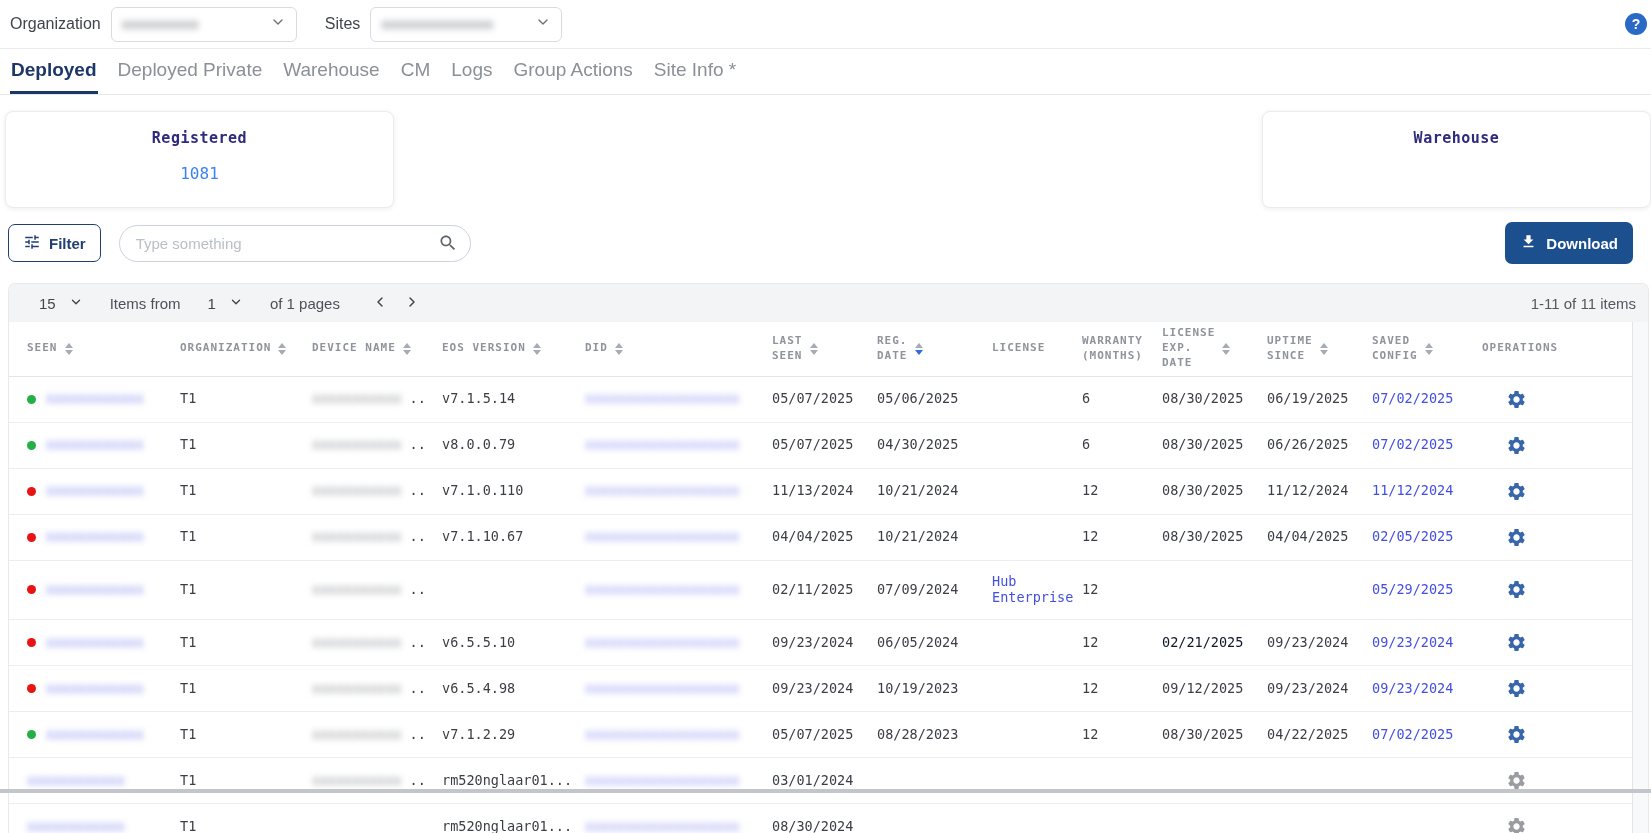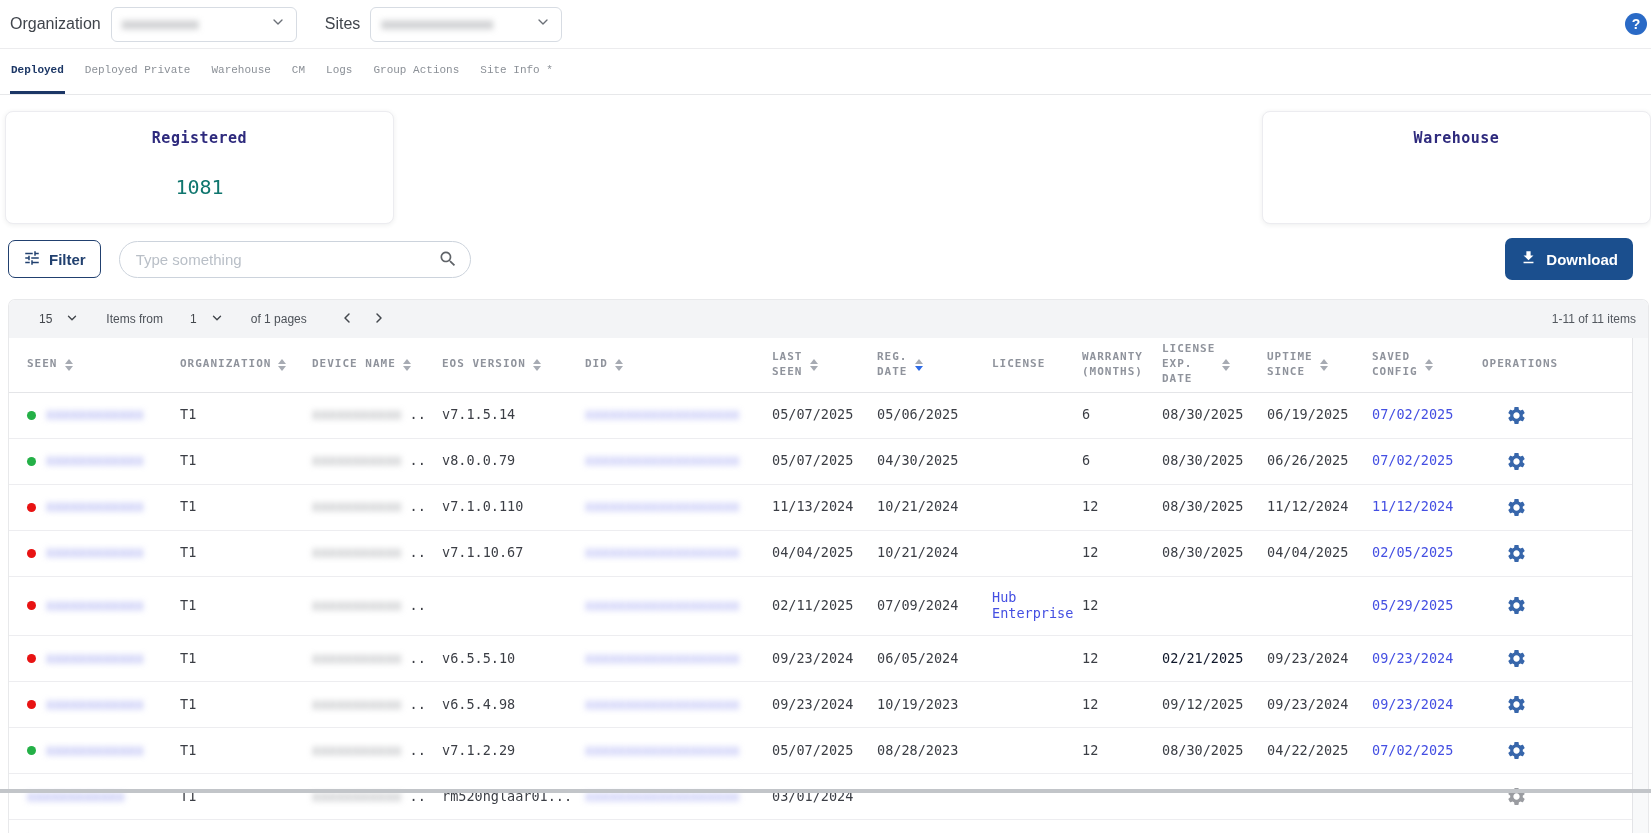--- a/index.html
+++ b/index.html
@@ -14,44 +14,44 @@
   .dd { width:186px; height:35px; border:1px solid #d7dce3; border-radius:6px; background:#fff;
         display:flex; align-items:center; justify-content:space-between; padding:0 10px; margin-left:10px; cursor:pointer; }
   .dd-sites { width:192px; }
   .dd-val { font-size:14px; color:#75787e; }
   .blur { filter:blur(3px); }
   .tb-sites { margin-left:28px; }
   .help { width:22px; height:22px; border-radius:50%; background:#2a6ac6; color:#fff; font-weight:bold; font-size:14px;
           display:flex; align-items:center; justify-content:center; margin-left:auto; margin-right:4px; cursor:pointer; }
   
   .tabs { display:flex; gap:19px; height:46px; padding:0 10px; border-bottom:1px solid #e7e8ea; }
-  .tab { display:flex; align-items:center; font-size:11px; color:#8b9097; padding:0 1px; border-bottom:3px solid transparent; cursor:pointer; white-space:nowrap;font-family:Liberation Mono, monospace; }
+  .tab { display:flex; align-items:center; font-size:19px; color:#8b9097; padding:0 1px; border-bottom:3px solid transparent; cursor:pointer; white-space:nowrap; }
   .tab.active { color:#1c3766; font-weight:bold; border-bottom-color:#1c3766; }
   
   .cards { display:flex; gap:52px; padding:16px 0 14px 5px;justify-content:space-between; }
   .card { width:389px; background:#fff; border:1px solid #ececf0; border-radius:8px;
           box-shadow:0 1px 5px rgba(60,64,67,.09); text-align:center; padding:17px 0 24px; }
   .card-title { font-family:"DejaVu Sans Mono", monospace; font-weight:bold; font-size:15px; color:#2e2a7d; letter-spacing:.5px; }
-  .card-value { margin-top:28px; font-family:"DejaVu Sans Mono", monospace; font-size:20px; color:#0f766e; }
+  .card-value { margin-top:17px; font-family:"DejaVu Sans Mono", monospace; font-size:16px; color:#3b82f6; }
   
   .toolbar { display:flex; align-items:center; padding-left:8px; }
   .filter-btn { display:flex; align-items:center; gap:8px; height:38px; padding:0 14px; background:#fff;
                 border:1.5px solid #21406f; border-radius:7px; color:#21406f; font-weight:bold; font-size:15px;
                 font-family:inherit; cursor:pointer; }
   .search { position:relative; margin-left:18px; }
   .search input { width:352px; height:37px; border:1px solid #ccd3dc; border-radius:19px; padding:0 44px 0 16px;
                   font-size:15px; color:#333; font-family:inherit; outline:none; }
   .search input::placeholder { color:#b9bfc7; }
   .mag { position:absolute; right:13px; top:8px; color:#5f6368; pointer-events:none; }
   .dl-btn { margin-left:auto; margin-right:18px; display:flex; align-items:center; gap:9px; height:42px; padding:0 15px;
             background:#1b4f8e; border:none; border-radius:7px; color:#fff; font-weight:bold; font-size:15px;
             font-family:inherit; cursor:pointer; }
   
   .tablewrap { margin:19px 2px 0 8px; border:1px solid #e8e9eb; border-bottom:none; border-radius:7px 7px 0 0; overflow:hidden; }
-  .pgbar { display:flex; align-items:center; height:38px; background:#f3f4f6; padding:0 12px 0 30px; font-size:12px; color:#4c5158; }
+  .pgbar { display:flex; align-items:center; height:38px; background:#f3f4f6; padding:0 12px 0 30px; font-size:15px; color:#4c5158; }
   .sel { display:flex; align-items:center; gap:13px; cursor:pointer; color:#43474d; }
   .pg-txt { margin-left:27px; }
   .sel2 { margin-left:27px; }
   .pgnav { background:none; border:none; padding:2px; cursor:pointer; color:#43474d; display:flex; }
   .pgnav.prev { margin-left:30px; } .pgnav.next { margin-left:12px; }
   .range { margin-left:auto; color:#53585f; }
   .tbl-body { display:flex; }
   table { table-layout:fixed; width:1623px; border-collapse:collapse; font-family:"DejaVu Sans Mono", monospace; }
   thead th { height:54px; vertical-align:middle; text-align:left; padding:0 6px; background:#fff;
              font-size:11px; font-weight:bold; color:#8f939c; letter-spacing:1px; border-bottom:1px solid #e4e5e8; }

